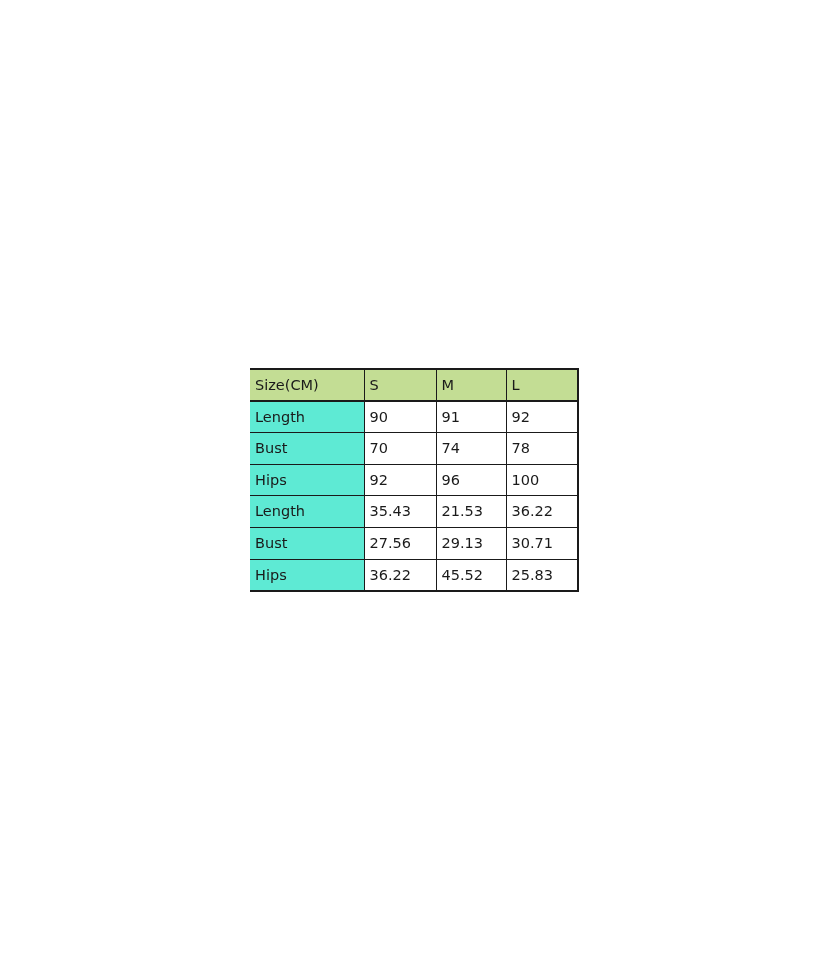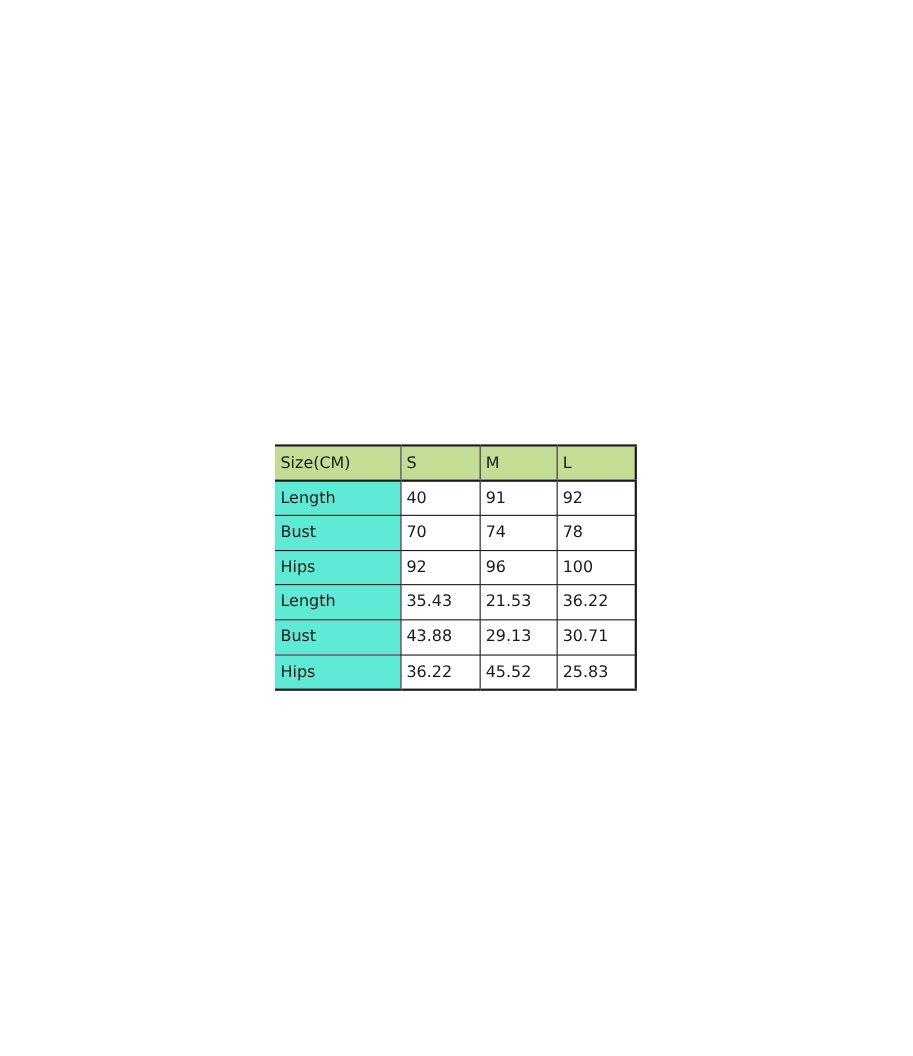--- a/index.html
+++ b/index.html
@@ -14,21 +14,20 @@
     position: relative;
     overflow: hidden;
   }
 
   #size-chart-wrapper {
     position: absolute;
     left: 250px;
     top: 368px;
     width: 384px;
     height: 224px;
-    margin-top: 36px;
   }
 
   table.size-chart {
     border-collapse: collapse;
     table-layout: fixed;
     width: 328px;
     height: 224px;
     border-right: 2px solid #1a1a1a;
   }
 
@@ -94,21 +93,21 @@
 
       <tr class="header-row">
         <td class="label-cell">Size(CM)</td>
         <td class="value-cell">S</td>
         <td class="value-cell">M</td>
         <td class="value-cell">L</td>
       </tr>
 
       <tr class="data-row">
         <td class="label-cell">Length</td>
-        <td class="value-cell">40</td>
+        <td class="value-cell">90</td>
         <td class="value-cell">91</td>
         <td class="value-cell">92</td>
       </tr>
 
       <tr class="data-row">
         <td class="label-cell">Bust</td>
         <td class="value-cell">70</td>
         <td class="value-cell">74</td>
         <td class="value-cell">78</td>
       </tr>
@@ -123,21 +122,21 @@
 
       <tr class="data-row">
         <td class="label-cell">Length</td>
         <td class="value-cell">35.43</td>
         <td class="value-cell">21.53</td>
         <td class="value-cell">36.22</td>
       </tr>
 
       <tr class="data-row">
         <td class="label-cell">Bust</td>
-        <td class="value-cell">43.88</td>
+        <td class="value-cell">27.56</td>
         <td class="value-cell">29.13</td>
         <td class="value-cell">30.71</td>
       </tr>
 
       <tr class="data-row">
         <td class="label-cell">Hips</td>
         <td class="value-cell">36.22</td>
         <td class="value-cell">45.52</td>
         <td class="value-cell">25.83</td>
       </tr>

